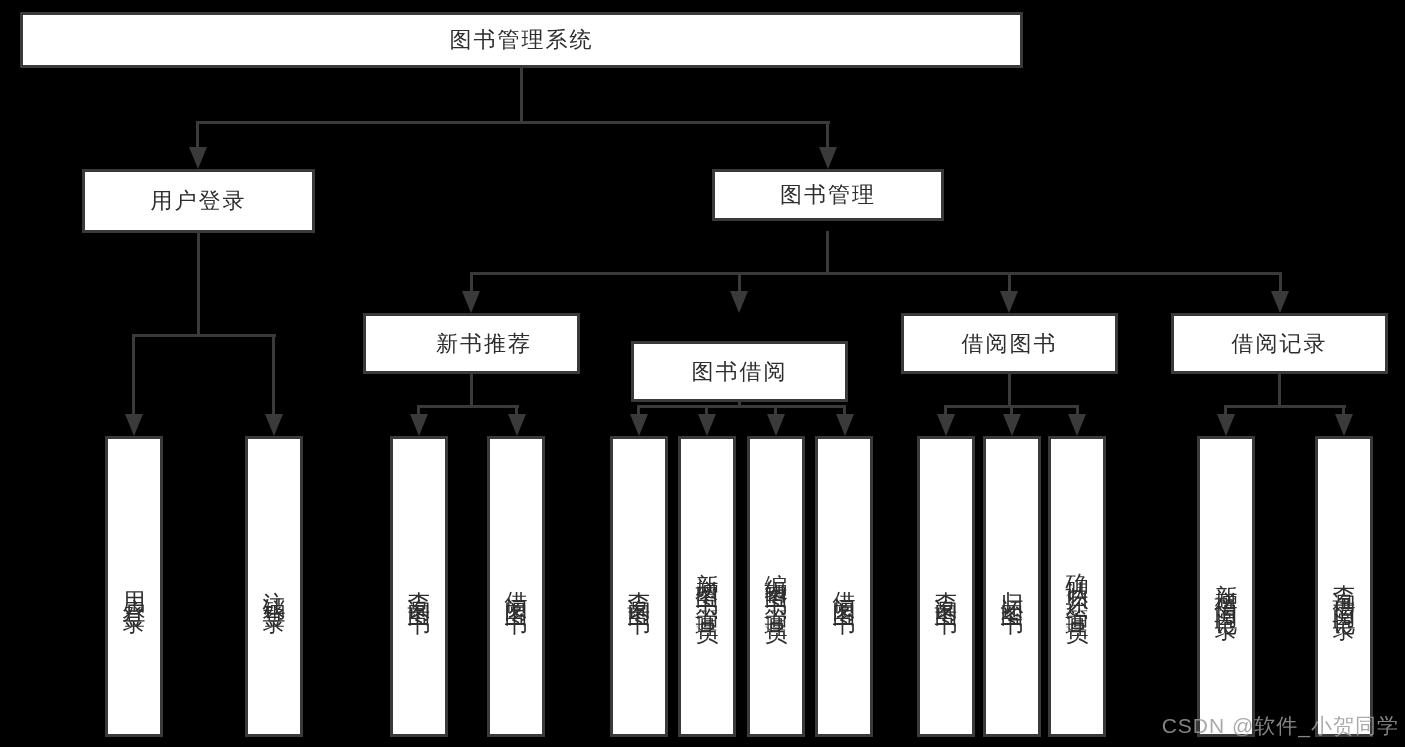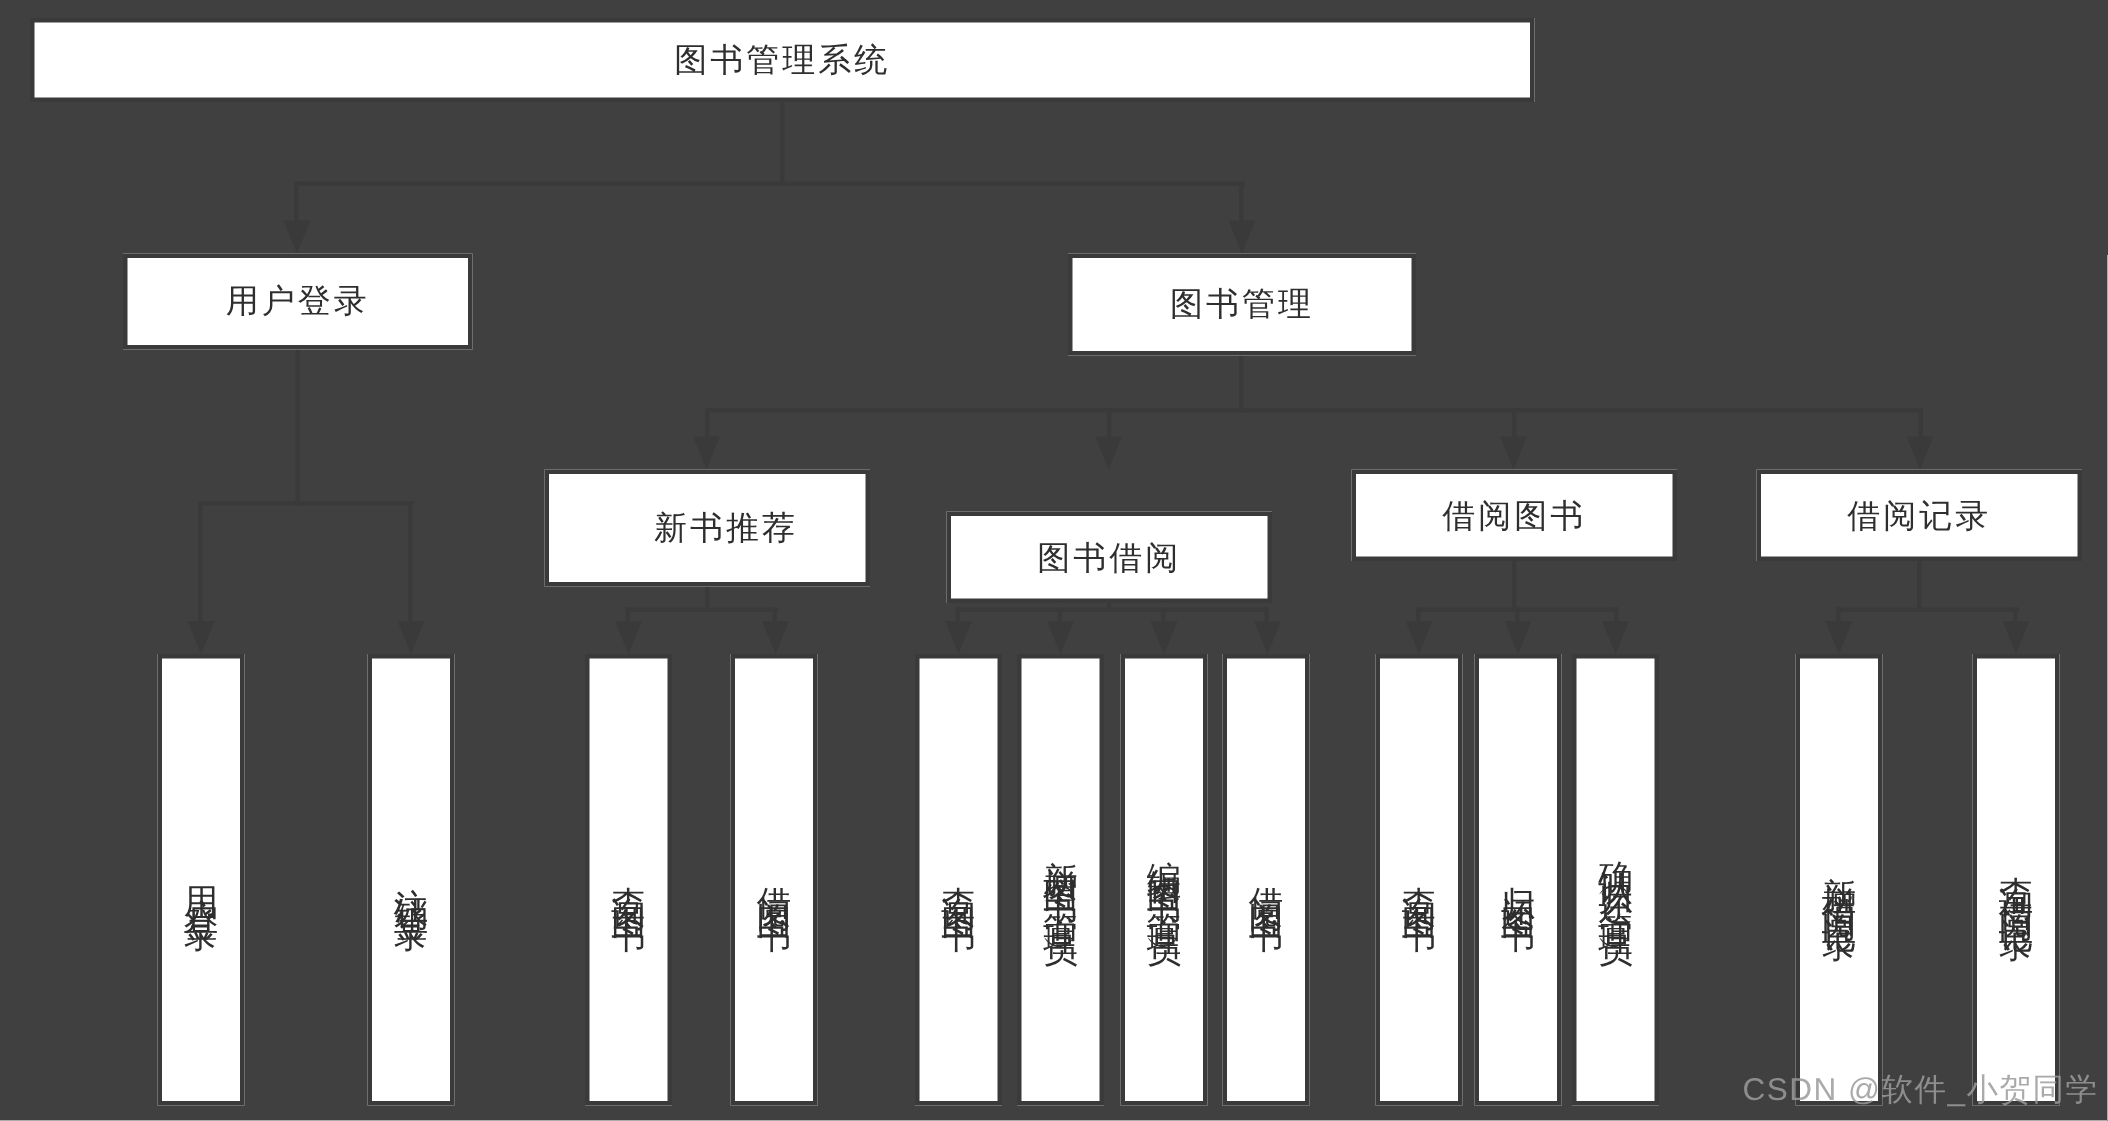--- a/index.html
+++ b/index.html
@@ -1,19 +1,19 @@
 <!DOCTYPE html>
 <html><head>
 <meta charset="utf-8">
 <style>
   html,body{margin:0;padding:0;background:#fff;}
   #canvas{
     position:relative;
     width:1405px;height:747px;
-    background:#404040;
+    background:#000000;
     font-family:"Liberation Sans","DejaVu Sans",sans-serif;
     overflow:hidden;
   }
   .box{
     position:absolute;
     box-sizing:border-box;
     background:#ffffff;
     border:3px solid #3a3a3a;
     display:flex;
     align-items:center;
@@ -54,23 +54,23 @@
   }
 </style>
 </head>
 <body>
 
 <div id="canvas">
 
   <div class="box" style="left:20px;top:12px;width:1003px;height:56px;">图书管理系统</div>
 
   <div class="box" style="left:82px;top:169px;width:233px;height:64px;">用户登录</div>
-  <div class="box" style="left:712px;top:169px;width:232px;height:68px;">图书管理</div>
+  <div class="box" style="left:712px;top:169px;width:232px;height:52px;">图书管理</div>
 
-  <div class="box" style="left:363px;top:313px;width:217px;height:78px;padding-left:25px;">新书推荐</div>
+  <div class="box" style="left:363px;top:313px;width:217px;height:61px;padding-left:25px;">新书推荐</div>
   <div class="box" style="left:631px;top:313px;width:217px;height:61px;margin-top:28px;">图书借阅</div>
   <div class="box" style="left:901px;top:313px;width:217px;height:61px;">借阅图书</div>
   <div class="box" style="left:1171px;top:313px;width:217px;height:61px;">借阅记录</div>
 
   <div class="box vbox" style="left:105px;top:436px;width:58px;height:301px;">用户登录</div>
   <div class="box vbox" style="left:245px;top:436px;width:58px;height:301px;">注销登录</div>
 
   <div class="box vbox" style="left:390px;top:436px;width:58px;height:301px;">查询图书</div>
   <div class="box vbox" style="left:487px;top:436px;width:58px;height:301px;">借阅图书</div>
 

